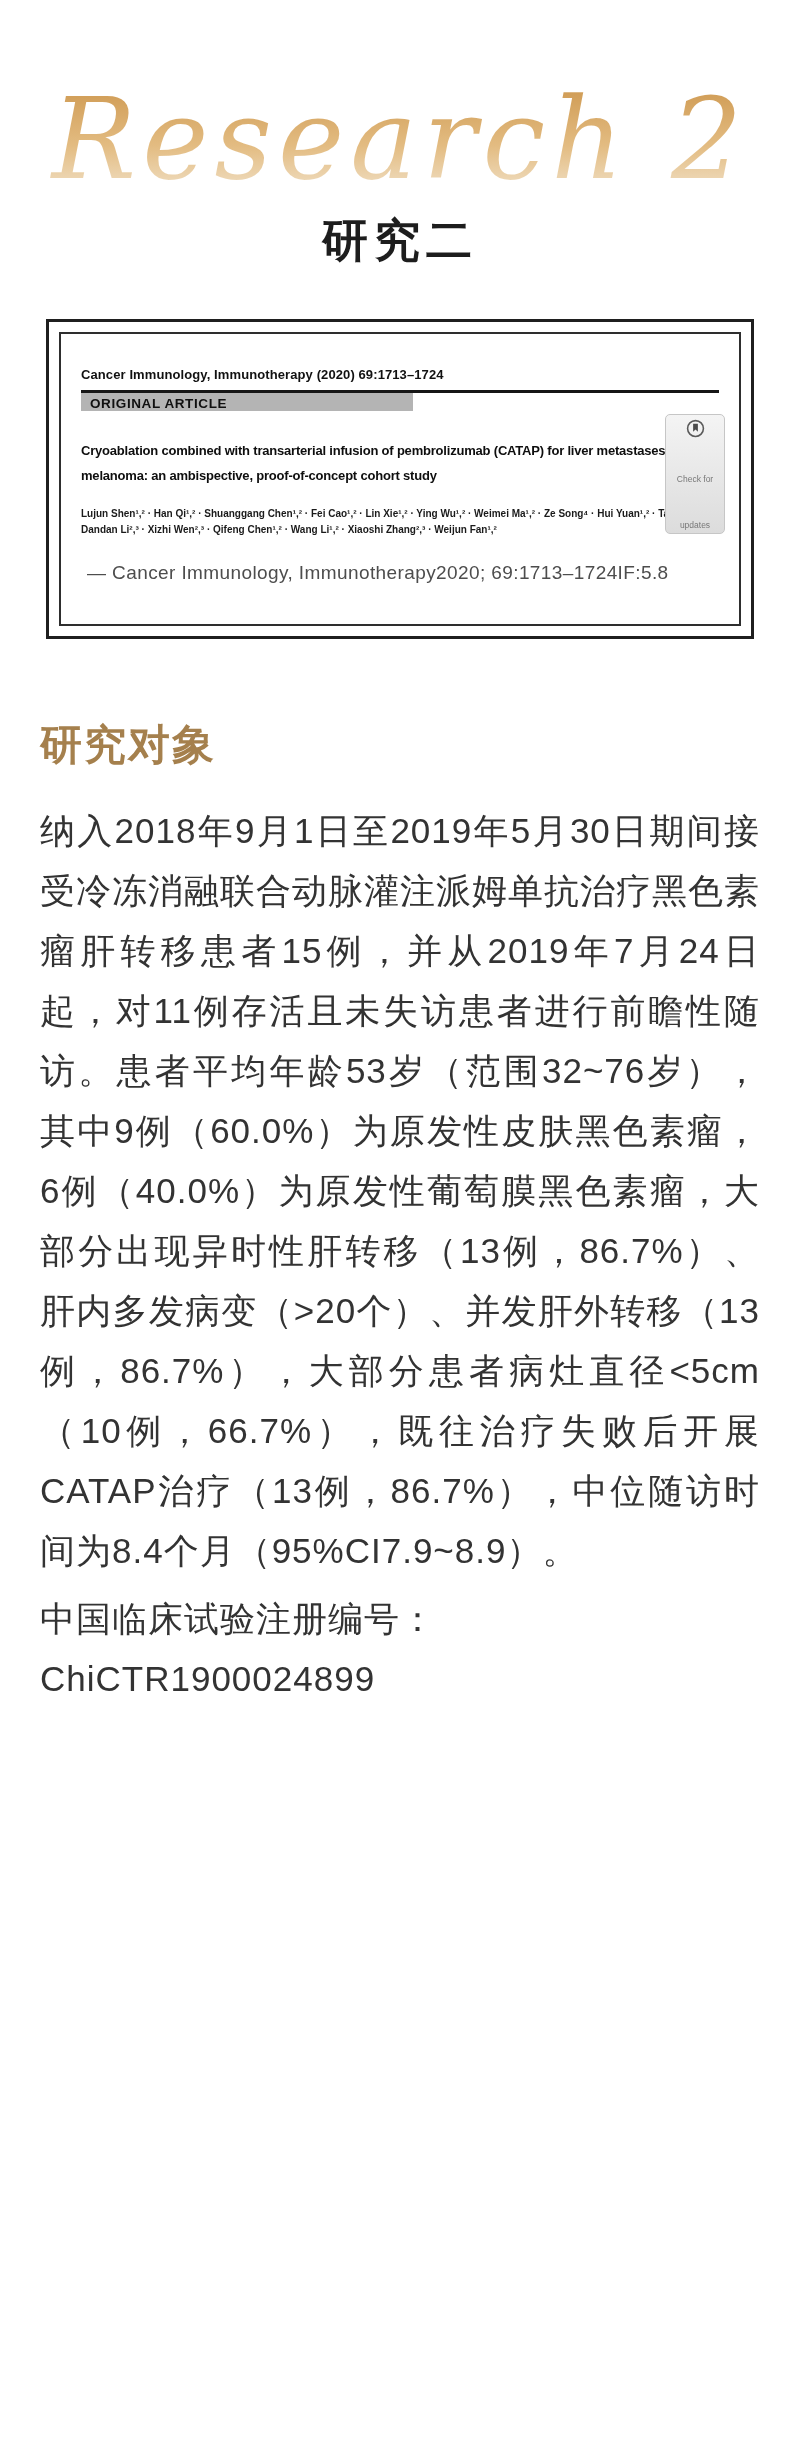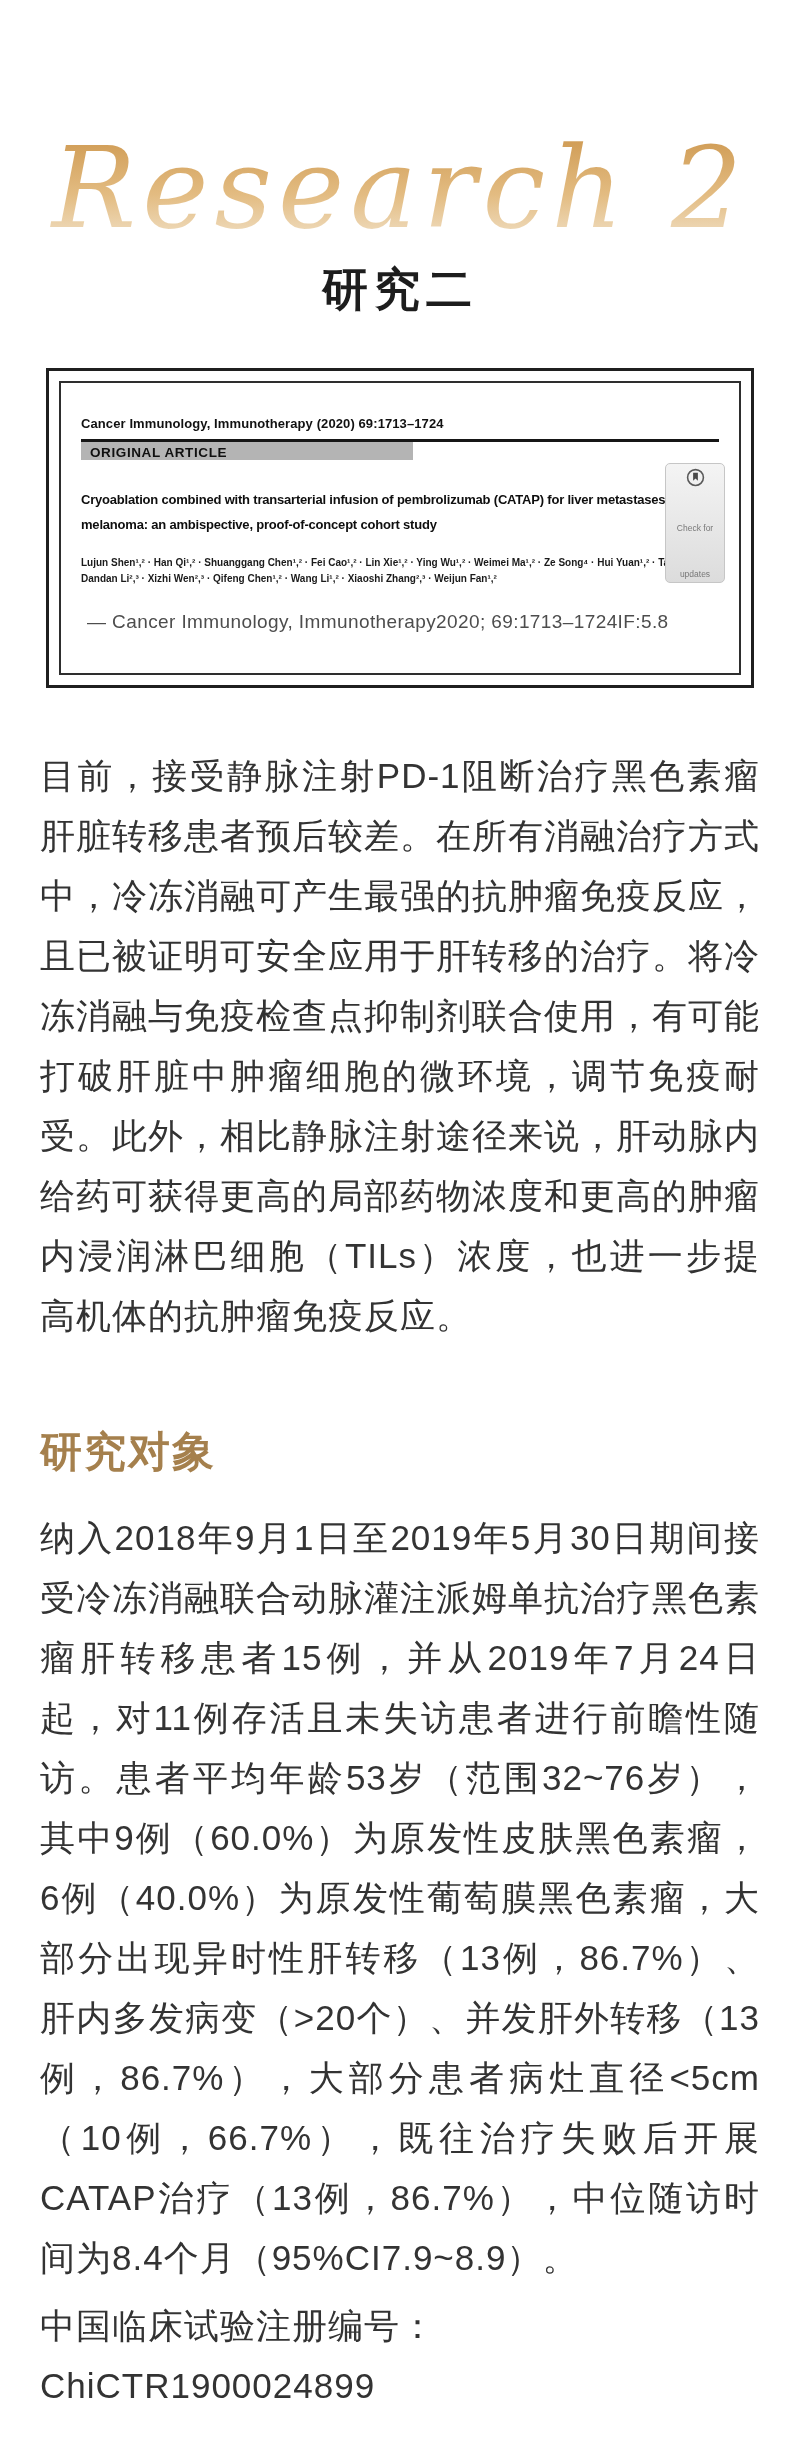--- a/index.html
+++ b/index.html
@@ -6,21 +6,21 @@
   .page {
     width: 800px;
     background: #ffffff;
     font-family: "Liberation Sans", sans-serif;
     box-sizing: border-box;
     padding-bottom: 51px;
     overflow: hidden;
   }
 
   
-  .hero { padding-top: 118px; text-align: center; }
+  .hero { padding-top: 69px; text-align: center; }
   .script-title {
     font-family: "DejaVu Serif", "Liberation Serif", serif;
     font-style: italic;
     font-size: 112px;
     line-height: 140px;
     letter-spacing: 6px;
     color: #d8a560;
     white-space: nowrap;
   }
   @supports ((-webkit-background-clip: text) or (background-clip: text)) {
@@ -179,21 +179,20 @@
         <span>— Cancer Immunology, Immunotherapy</span>
         <span>2020; 69:1713–1724</span>
         <span>IF:5.8</span>
       </p>
 
     </div>
   </figure>
 
   <main class="body-text">
 
-    <p class="para">目前，接受静脉注射PD-1阻断治疗黑色素瘤肝脏转移患者预后较差。在所有消融治疗方式中，冷冻消融可产生最强的抗肿瘤免疫反应，且已被证明可安全应用于肝转移的治疗。将冷冻消融与免疫检查点抑制剂联合使用，有可能打破肝脏中肿瘤细胞的微环境，调节免疫耐受。此外，相比静脉注射途径来说，肝动脉内给药可获得更高的局部药物浓度和更高的肿瘤内浸润淋巴细胞（TILs）浓度，也进一步提高机体的抗肿瘤免疫反应。</p>
 
     <h3 class="section-heading">研究对象</h3>
 
     <p class="para">纳入2018年9月1日至2019年5月30日期间接受冷冻消融联合动脉灌注派姆单抗治疗黑色素瘤肝转移患者15例，并从2019年7月24日起，对11例存活且未失访患者进行前瞻性随访。患者平均年龄53岁（范围32~76岁），其中9例（60.0%）为原发性皮肤黑色素瘤，6例（40.0%）为原发性葡萄膜黑色素瘤，大部分出现异时性肝转移（13例，86.7%）、肝内多发病变（&gt;20个）、并发肝外转移（13例，86.7%），大部分患者病灶直径&lt;5cm（10例，66.7%），既往治疗失败后开展CATAP治疗（13例，86.7%），中位随访时间为8.4个月（95%CI7.9~8.9）。</p>
 
     <p class="para registration">中国临床试验注册编号：ChiCTR1900024899</p>
 
   </main>
 
 </div>

